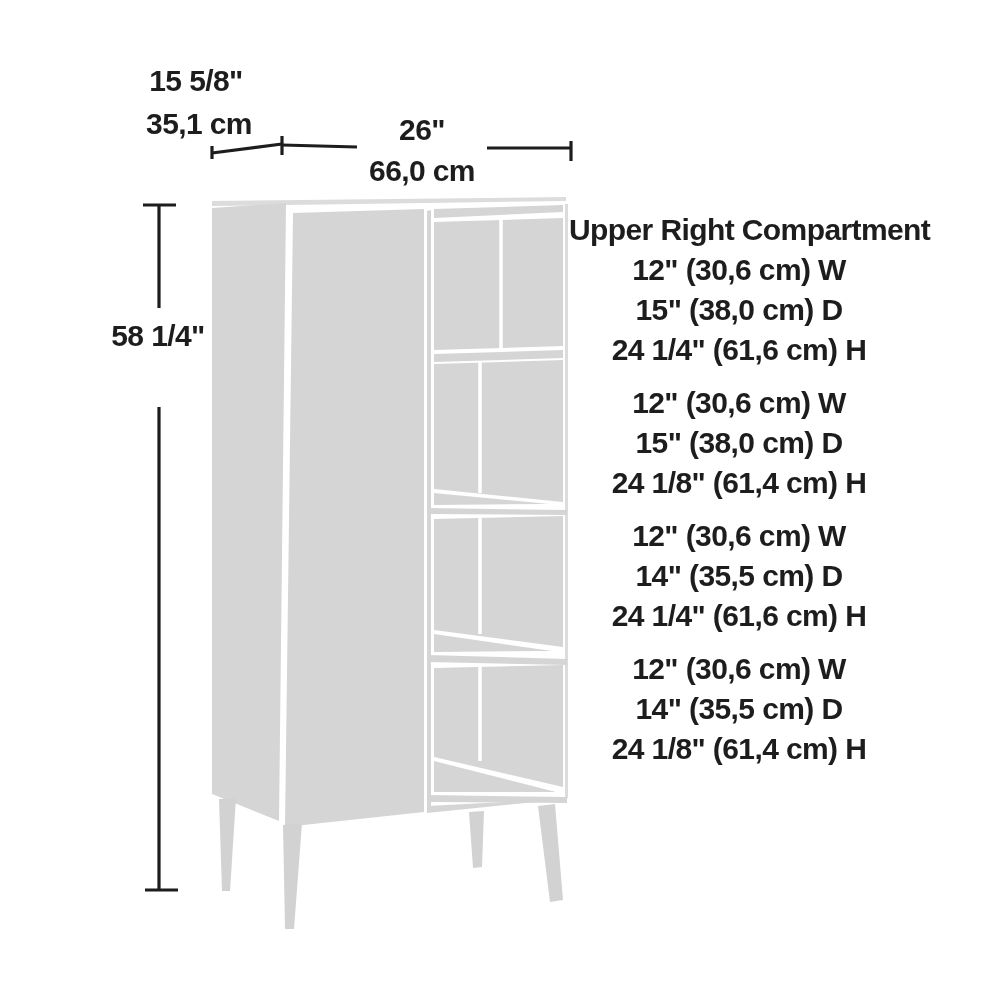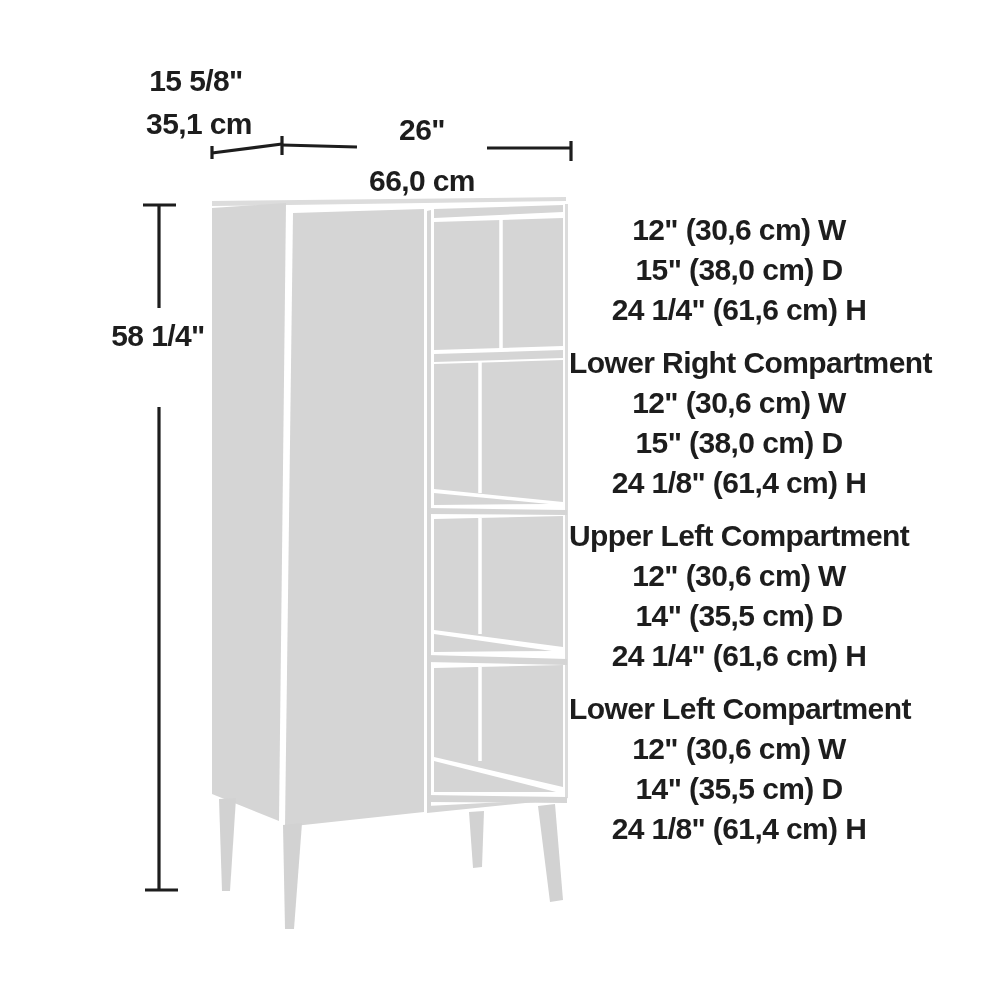--- a/index.html
+++ b/index.html
@@ -115,47 +115,45 @@
         <line class="ink-line" x1="487" y1="148" x2="571" y2="148"></line>
         <line class="ink-line" x1="571" y1="141" x2="571" y2="161"></line>
       </g>
     </g>
   </svg>
 
   <div class="dim-label" style="left:196px;top:81px">15 5/8"</div>
   <div class="dim-label" style="left:199px;top:124px">35,1 cm</div>
 
   <div class="dim-label" style="left:422px;top:130px">26"</div>
-  <div class="dim-label" style="left:422px;top:181px">66,0 cm</div>
+  <div class="dim-label" style="left:422px;top:171px">66,0 cm</div>
 
   <div class="dim-label" style="left:158px;top:336px">58 1/4"</div>
 
   <div id="compartment-specs">
 
     <div class="spec-block">
+      <div class="spec-line">Upper Right Compartment</div>
       <div class="spec-line">12" (30,6 cm) W</div>
       <div class="spec-line">15" (38,0 cm) D</div>
       <div class="spec-line">24 1/4" (61,6 cm) H</div>
     </div>
 
     <div class="spec-block">
-      <div class="spec-line">Lower Right Compartment</div>
       <div class="spec-line">12" (30,6 cm) W</div>
       <div class="spec-line">15" (38,0 cm) D</div>
       <div class="spec-line">24 1/8" (61,4 cm) H</div>
     </div>
 
     <div class="spec-block">
-      <div class="spec-line">Upper Left Compartment</div>
       <div class="spec-line">12" (30,6 cm) W</div>
       <div class="spec-line">14" (35,5 cm) D</div>
       <div class="spec-line">24 1/4" (61,6 cm) H</div>
     </div>
 
     <div class="spec-block">
-      <div class="spec-line">Lower Left Compartment</div>
       <div class="spec-line">12" (30,6 cm) W</div>
       <div class="spec-line">14" (35,5 cm) D</div>
       <div class="spec-line">24 1/8" (61,4 cm) H</div>
     </div>
 
   </div>
 </div>
 
 </body></html>

